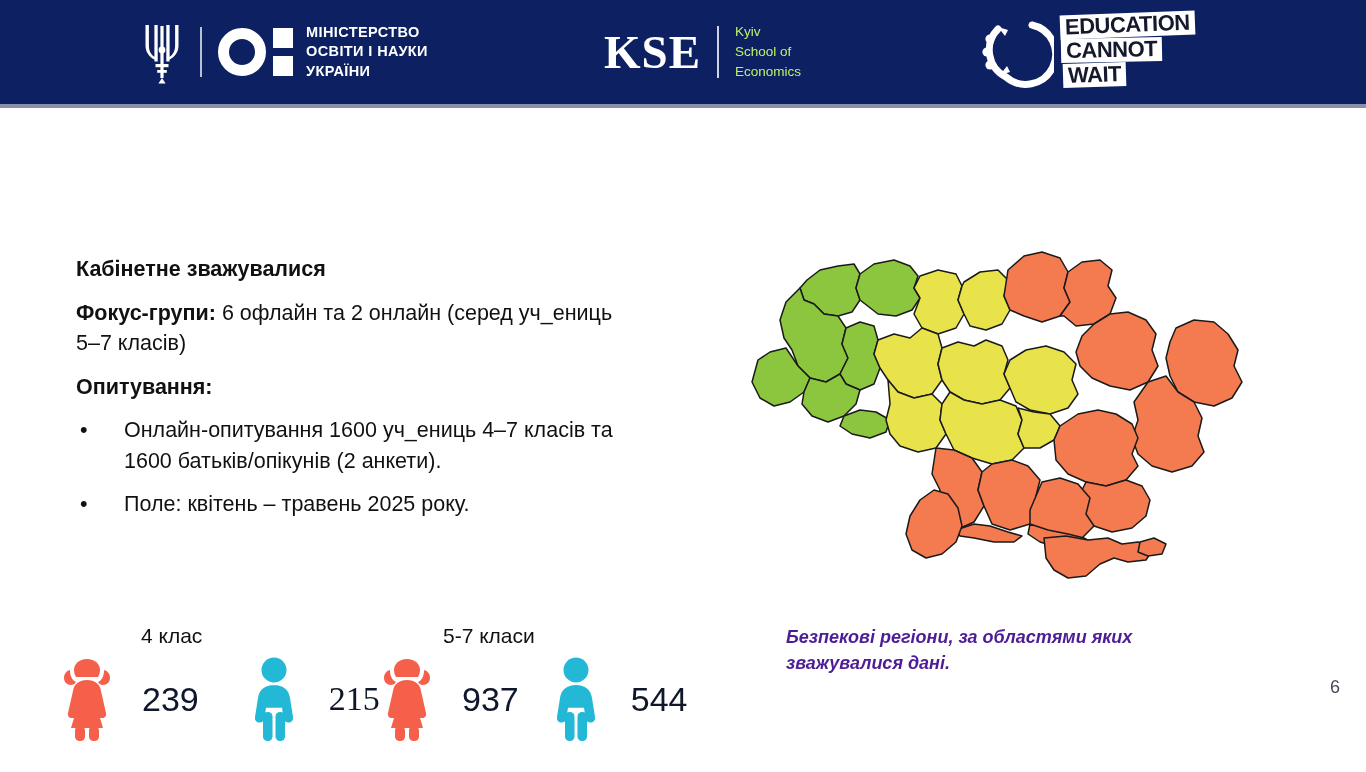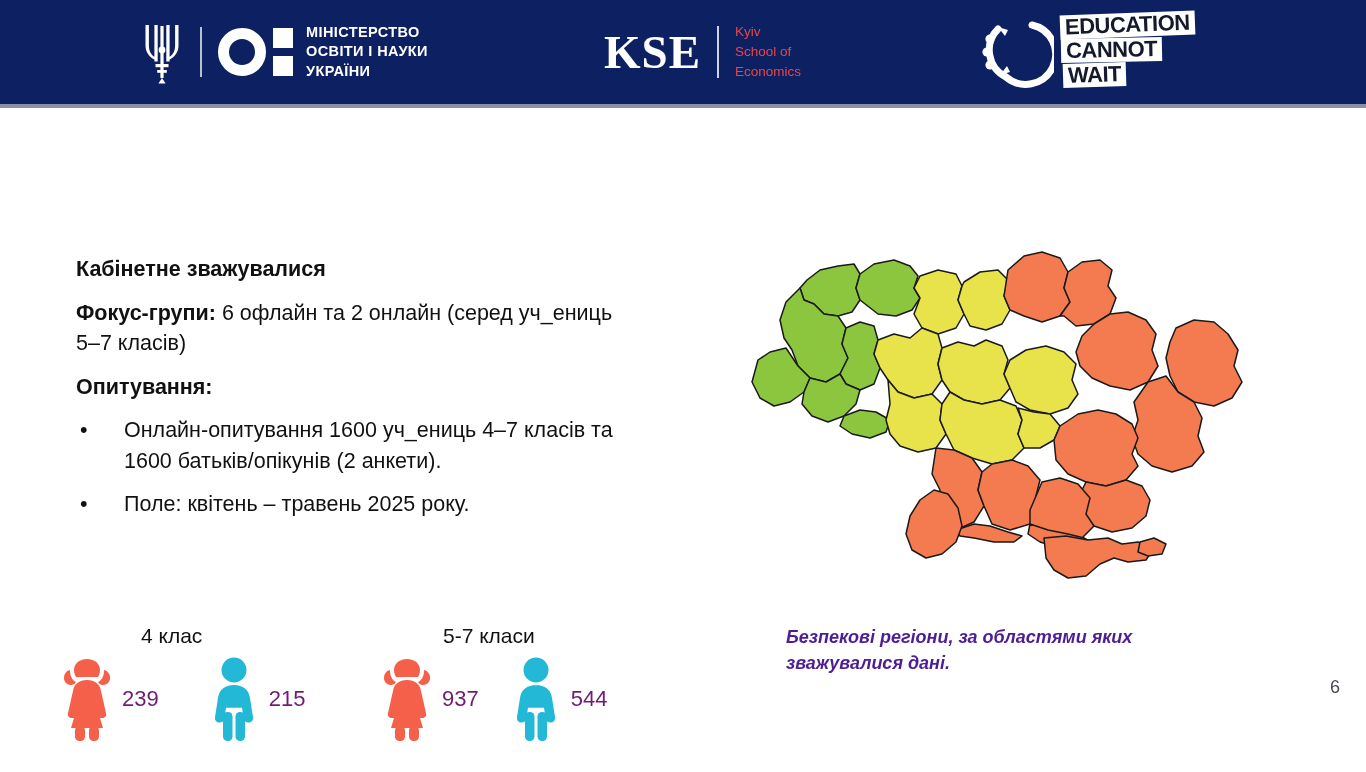--- a/index.html
+++ b/index.html
@@ -89,21 +89,21 @@
     font-weight: bold;
     letter-spacing: 1px;
     line-height: 1;
   }
   .kse-div {
     width: 2px; height: 52px;
     background: #cfd4e4;
     margin: 0 16px;
   }
   .kse-sub {
-    color: #ef4444;
+    color: #bef264;
     font-size: 13.5px;
     line-height: 1.5;
     font-weight: 400;
   }
 
   
   .logo-ecw {
     position: absolute;
     left: 976px; top: 8px;
     display: flex;
@@ -185,23 +185,23 @@
     top: 0;
   }
   .stat-pair {
     position: absolute;
     top: 32px;
     display: flex;
     align-items: center;
   }
   .fig-item { display: flex; align-items: center; }
   .fig-num {
-    font-size: 22px;
-    color: #701a75;
-    margin-left: 4px;
+    font-size: 34px;
+    color: #0f172a;
+    margin-left: 24px;
   }
   .fig-svg { display: block; }
 
   
   .map-wrap {
     position: absolute;
     left: 742px; top: 242px;
     width: 560px; height: 340px;
   }
   .map-caption {
@@ -318,21 +318,21 @@
               <path d="M31 3 c-8 0 -13 5 -13 11 c0 3 1 5 2 7 h22 c1 -2 2 -4 2 -7 c0 -6 -5 -11 -13 -11 z"></path>
               <path d="M14 14 c-4 1 -6 4 -6 8 c0 4 3 7 7 7 c2 0 4 -1 5 -3 c-4 -2 -6 -6 -6 -12 z"></path>
               <path d="M48 14 c4 1 6 4 6 8 c0 4 -3 7 -7 7 c-2 0 -4 -1 -5 -3 c4 -2 6 -6 6 -12 z"></path>
               <path d="M31 24 c-8 0 -13 4 -14 11 l-5 22 c-0.6 3 1 5 4 5 h2 l-3 10 h32 l-3 -10 h2 c3 0 4.6 -2 4 -5 l-5 -22 c-1 -7 -6 -11 -14 -11 z"></path>
               <rect x="19" y="70" width="10" height="15" rx="4.5"></rect>
               <rect x="33" y="70" width="10" height="15" rx="4.5"></rect>
             </g>
           </svg>
           <span class="fig-num">239</span>
         </div>
-        <div class="fig-item" style="margin-left:44px;">
+        <div class="fig-item" style="margin-left:44px;font-family:Liberation Serif, serif;">
           <svg class="fig-svg" width="62" height="86" viewBox="0 0 62 86">
             <g fill="#22B8D6">
               <circle cx="31" cy="14" r="12.5"></circle>
               <path d="M31 29 c-9 0 -15 5 -16 13 l-3 19 c-0.5 3.4 1.6 5.6 4.6 5.6 c2.6 0 4.4 -1.7 4.8 -4.3 l1.6 -10.5 h16 l1.6 10.5 c0.4 2.6 2.2 4.3 4.8 4.3 c3 0 5.1 -2.2 4.6 -5.6 l-3 -19 c-1 -8 -7 -13 -16 -13 z"></path>
               <rect x="20" y="56" width="9.5" height="29" rx="4.5"></rect>
               <rect x="32.5" y="56" width="9.5" height="29" rx="4.5"></rect>
             </g>
           </svg>
           <span class="fig-num">215</span>
         </div>

